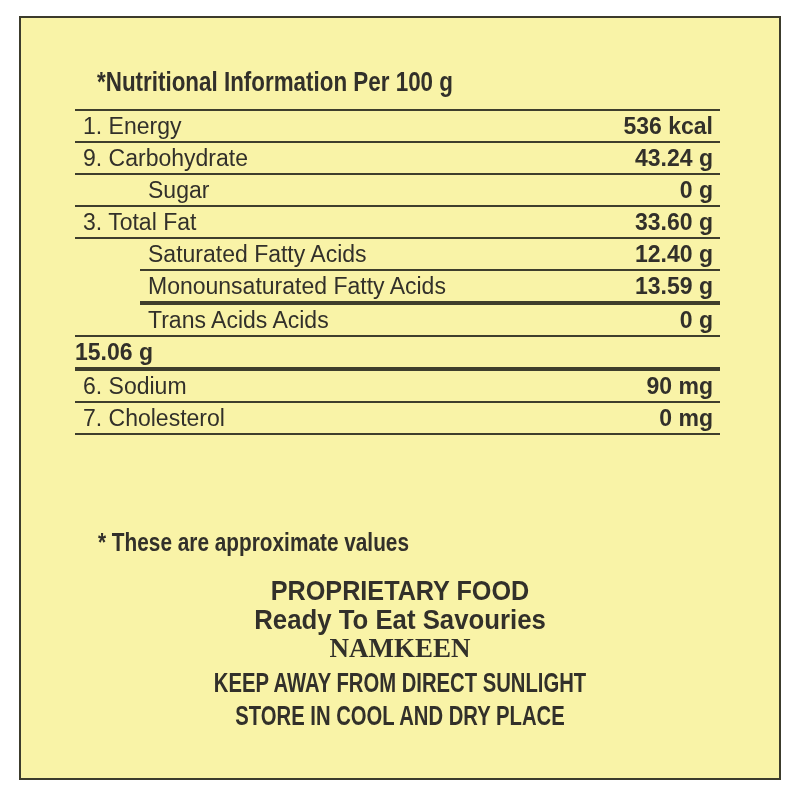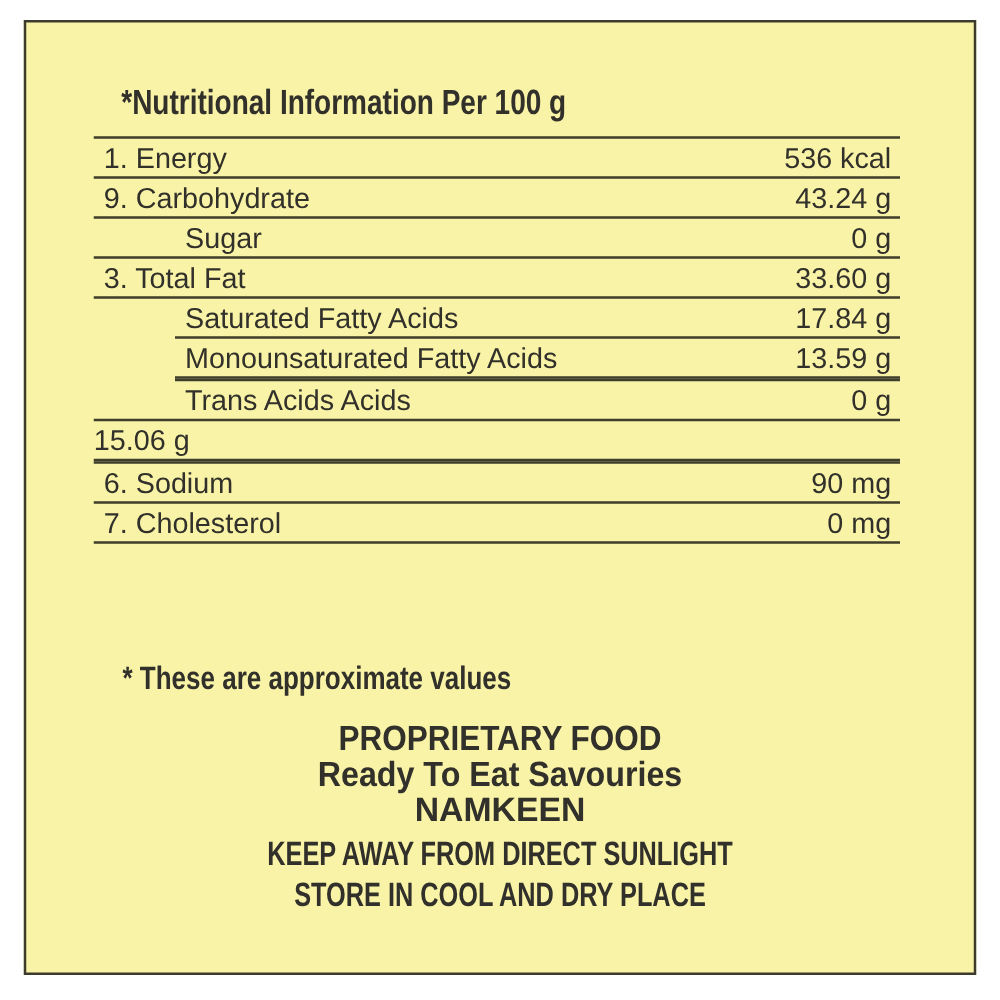--- a/index.html
+++ b/index.html
@@ -44,41 +44,41 @@
   .row{
     height:30px;
     display:flex;
     justify-content:space-between;
     align-items:center;
     font-size:23px;
     white-space:nowrap;
   }
   .row .rname{padding-left:8px;}
   .row.indent .rname{padding-left:73px;text-align:right;}
-  .row .rvalue{padding-right:7px;}
+  .row .rvalue{padding-right:7px;font-weight:bold;}
   .footnote{
     position:absolute;
     left:77px;top:509px;
     font-size:26px;
     font-weight:bold;
     white-space:nowrap;
     transform:scaleX(0.80);
     transform-origin:left center;
   }
   .plines{position:absolute;left:0;top:16px;width:100%;height:100%;}
   .pline{
     position:absolute;
     width:100%;
     text-align:center;
     font-weight:bold;
     white-space:nowrap;
   }
   .pline.caps-large{font-size:28px;transform:scaleX(0.90);}
   .pline.mixed-large{font-size:28px;transform:scaleX(0.92);}
-  .pline.caps-medium{font-size:27px;}
+  .pline.caps-medium{font-size:27px;font-family:Liberation Serif, serif;}
   .pline.condensed{font-size:27px;transform:scaleX(0.75);}
   .pline:nth-child(1){top:541px;}
   .pline:nth-child(2){top:570px;}
   .pline:nth-child(3){top:599px;}
   .pline:nth-child(4){top:634px;}
   .pline:nth-child(5){top:667px;}
 </style>
 </head>
 <body>
 
@@ -102,21 +102,21 @@
         <span class="rvalue">0 g</span>
       </div>
       <div class="rule"></div>
       <div class="row">
         <span class="rname">3. Total Fat</span>
         <span class="rvalue">33.60 g</span>
       </div>
       <div class="rule"></div>
       <div class="row indent">
         <span class="rname">Saturated Fatty Acids</span>
-        <span class="rvalue">17.84 g</span>
+        <span class="rvalue">12.40 g</span>
       </div>
       <div class="rule indent"></div>
       <div class="row indent">
         <span class="rname">Monounsaturated Fatty Acids</span>
         <span class="rvalue">13.59 g</span>
       </div>
       <div class="rule indent"></div>
       <div class="rule indent"></div>
       <div class="row indent">
         <span class="rname">Trans Acids Acids</span>

